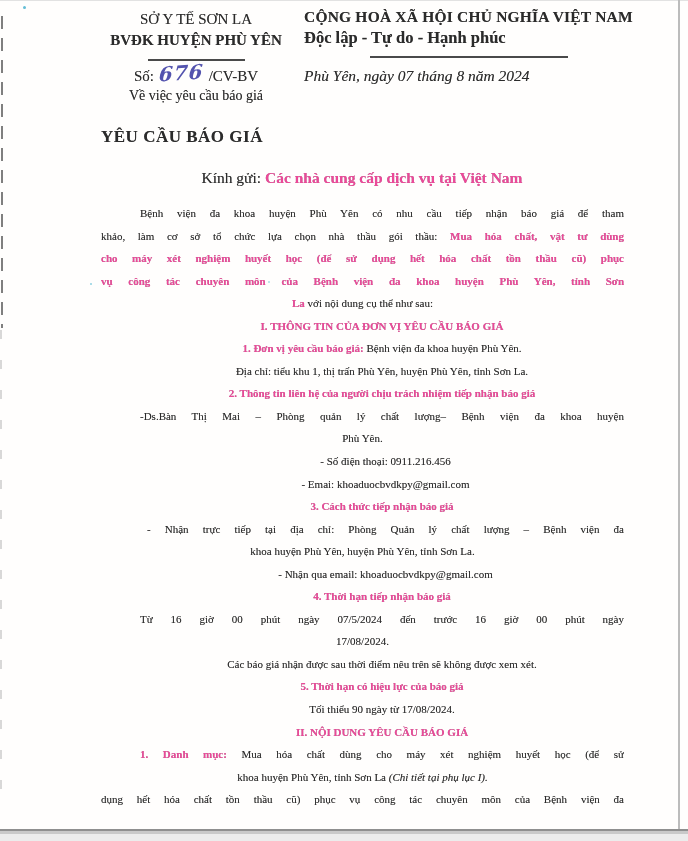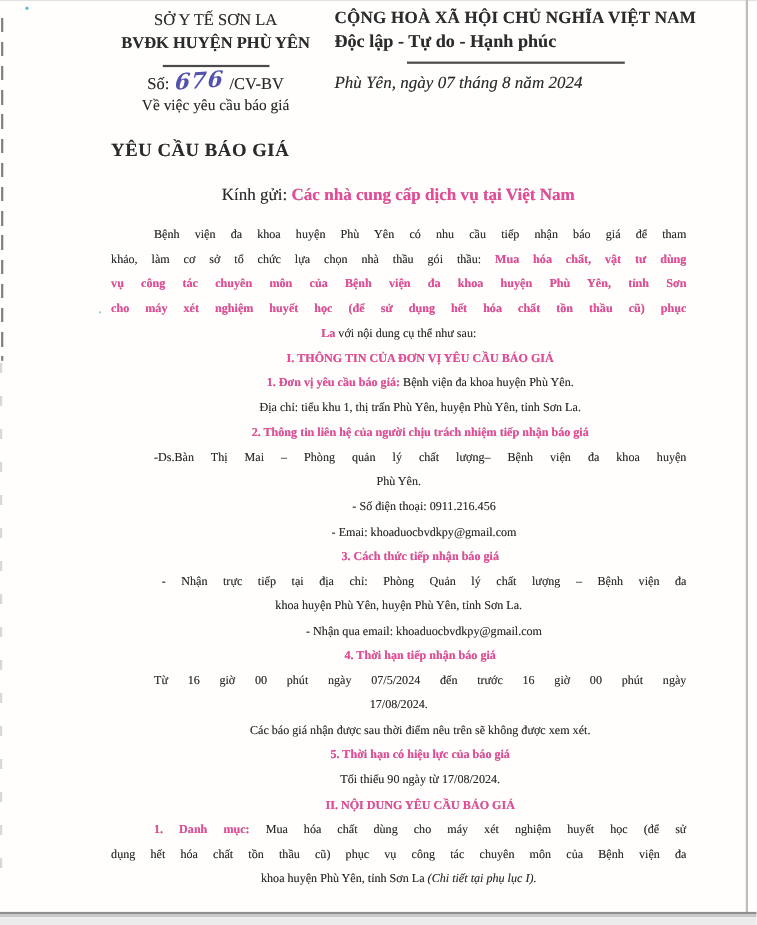--- a/index.html
+++ b/index.html
@@ -87,22 +87,22 @@
     <div class="date-line">Phù Yên, ngày 07 tháng 8 năm 2024</div>
   </div>
 
   <div class="doc-title">YÊU CẦU BÁO GIÁ</div>
 
   <div class="salutation"><span>Kính gửi: </span><span class="b">Các nhà cung cấp dịch vụ tại Việt Nam</span></div>
 
   <div class="doc-body">
       <div class="line j i1"><span class="">Bệnh viện đa khoa huyện Phù Yên có nhu cầu tiếp nhận báo giá để tham</span></div>
       <div class="line j"><span class="">khảo, làm cơ sở tổ chức lựa chọn nhà thầu gói thầu: </span><span class="b ">Mua hóa chất, vật tư dùng</span></div>
+      <div class="line j"><span class="b ">cho máy xét nghiệm huyết học (để sử dụng hết hóa chất tồn thầu cũ) phục</span></div>
       <div class="line j"><span class="b ">vụ công tác chuyên môn của Bệnh viện đa khoa huyện Phù Yên, tỉnh Sơn</span></div>
-      <div class="line j"><span class="b ">cho máy xét nghiệm huyết học (để sử dụng hết hóa chất tồn thầu cũ) phục</span></div>
       <div class="line"><span class="b ">La</span><span class=""> với nội dung cụ thể như sau:</span></div>
       <div class="line i1"><span class="b ">I. THÔNG TIN CỦA ĐƠN VỊ YÊU CẦU BÁO GIÁ</span></div>
       <div class="line i1"><span class="b ">1. Đơn vị yêu cầu báo giá: </span><span class="">Bệnh viện đa khoa huyện Phù Yên.</span></div>
       <div class="line i1"><span class="">Địa chỉ: tiểu khu 1, thị trấn Phù Yên, huyện Phù Yên, tỉnh Sơn La.</span></div>
       <div class="line i1"><span class="b ">2. Thông tin liên hệ của người chịu trách nhiệm tiếp nhận báo giá</span></div>
       <div class="line j i1"><span class="">-Ds.Bàn Thị Mai – Phòng quản lý chất lượng– Bệnh viện đa khoa huyện</span></div>
       <div class="line"><span class="">Phù Yên.</span></div>
       <div class="line i2"><span class="">- Số điện thoại: 0911.216.456</span></div>
       <div class="line i2"><span class="">- Emai: </span><span class="u email">khoaduocbvdkpy@gmail.com</span></div>
       <div class="line i1"><span class="b ">3. Cách thức tiếp nhận báo giá</span></div>
@@ -110,17 +110,17 @@
       <div class="line"><span class="">khoa huyện Phù Yên, huyện Phù Yên, tỉnh Sơn La.</span></div>
       <div class="line i2"><span class="">- Nhận qua email: </span><span class="u email">khoaduocbvdkpy@gmail.com</span></div>
       <div class="line i1"><span class="b ">4. Thời hạn tiếp nhận báo giá</span></div>
       <div class="line j i1"><span class="">Từ 16 giờ 00 phút ngày 07/5/2024 đến trước 16 giờ 00 phút ngày</span></div>
       <div class="line"><span class="">17/08/2024.</span></div>
       <div class="line i1"><span class="">Các báo giá nhận được sau thời điểm nêu trên sẽ không được xem xét.</span></div>
       <div class="line i1"><span class="b ">5. Thời hạn có hiệu lực của báo giá</span></div>
       <div class="line i1"><span class="">Tối thiểu 90 ngày từ 17/08/2024.</span></div>
       <div class="line i1"><span class="b ">II. NỘI DUNG YÊU CẦU BÁO GIÁ</span></div>
       <div class="line j i1"><span class="b ">1. Danh mục: </span><span class="">Mua hóa chất dùng cho máy xét nghiệm huyết học (để sử</span></div>
+      <div class="line"><span class="">khoa huyện Phù Yên, tỉnh Sơn La </span><span class="it ">(Chi tiết tại phụ lục I).</span></div>
       <div class="line j"><span class="">dụng hết hóa chất tồn thầu cũ) phục vụ công tác chuyên môn của Bệnh viện đa</span></div>
-      <div class="line"><span class="">khoa huyện Phù Yên, tỉnh Sơn La </span><span class="it ">(Chi tiết tại phụ lục I).</span></div>
     </div>
 
 </div>
 
 </body></html>

